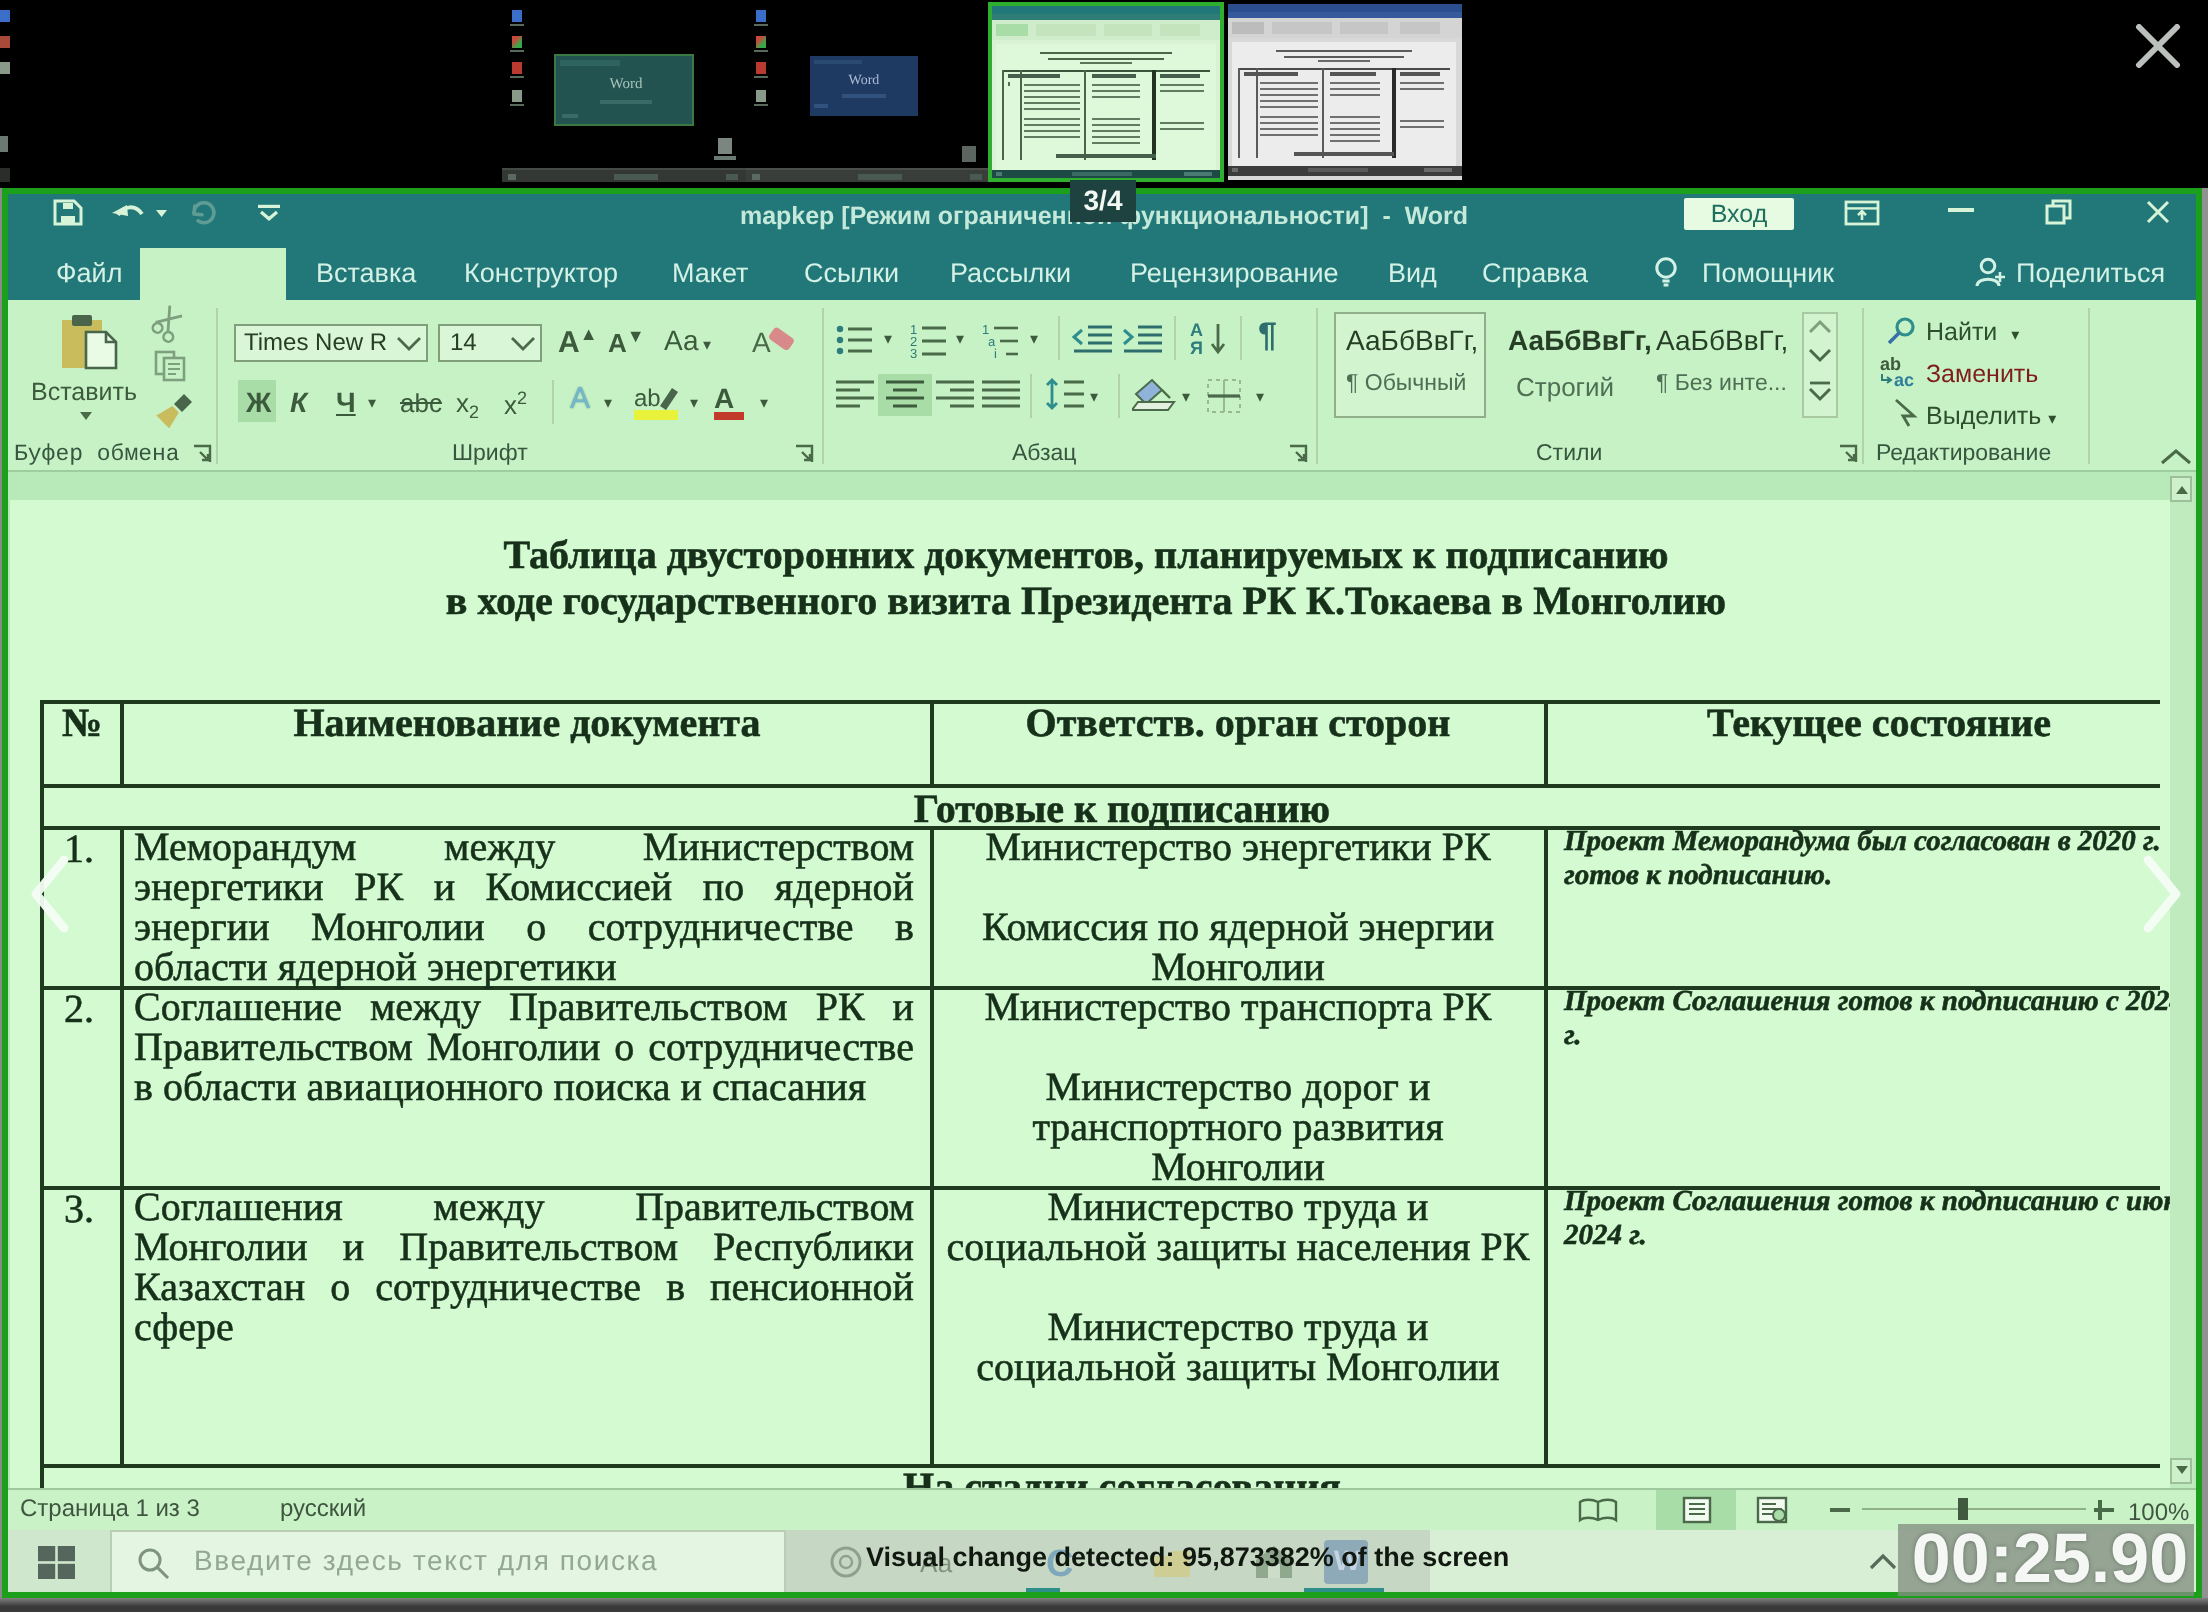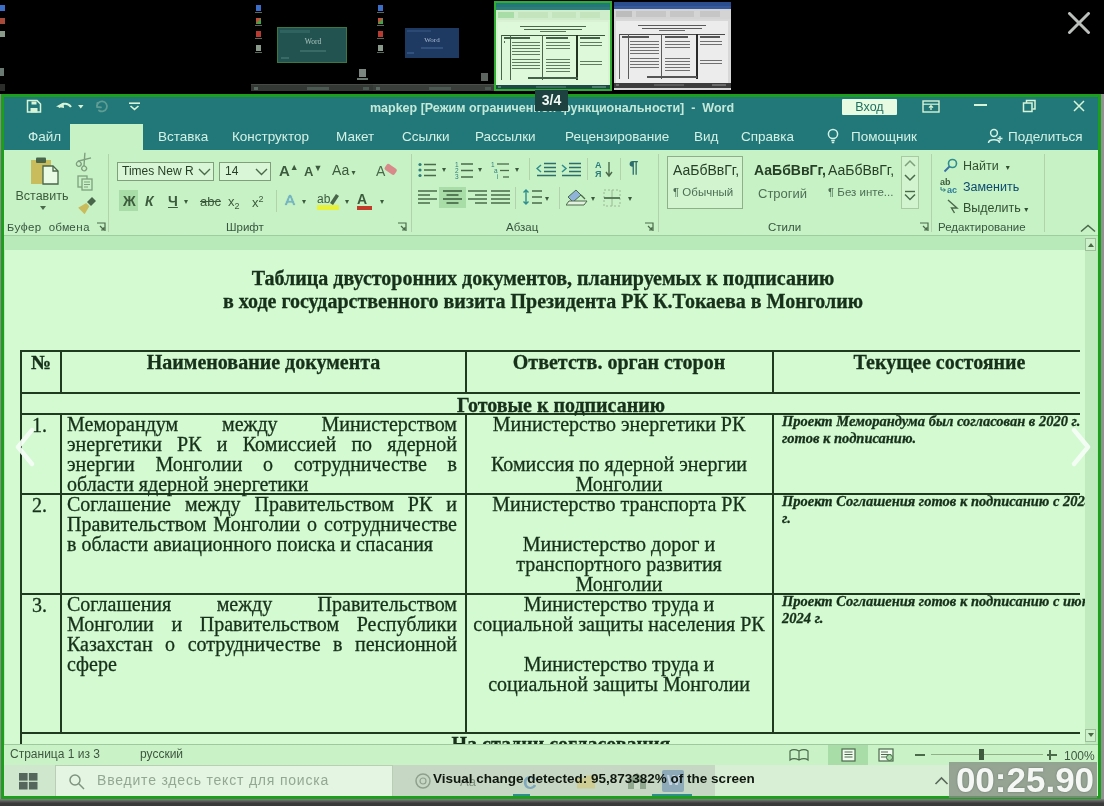--- a/index.html
+++ b/index.html
@@ -396,21 +396,21 @@
     <svg class="abs" style="left:941px;top:8px;" width="16" height="15" viewBox="0 0 16 15">
         <circle cx="9.5" cy="5.5" r="4" fill="none" stroke="#2e8d8d" stroke-width="1.6"></circle>
         <path d="M6.5 8.5 L1.5 13.5" stroke="#3a6ea8" stroke-width="1.8"></path>
       </svg>
     <div class="abs" style="left:961px;top:9px;font-size:12.5px;color:#2f4f2f;">Найти&nbsp;&nbsp;<span style="font-size:8px;">▾</span></div>
     <svg class="abs" style="left:938px;top:28px;" width="22" height="16" viewBox="0 0 22 16">
         <text x="0" y="7" font-size="9" font-weight="bold" fill="#3c5a3c" font-family="Liberation Sans">ab</text>
         <text x="7" y="15" font-size="9" font-weight="bold" fill="#2e7d9d" font-family="Liberation Sans">ac</text>
         <path d="M1 9 v3 h4 M3.5 10.5 l2 1.5 l-2 1.5" fill="none" stroke="#2e7d7d" stroke-width="1"></path>
       </svg>
-    <div class="abs" style="left:961px;top:30px;font-size:12.5px;color:#0c4a6e;">Заменить</div>
+    <div class="abs" style="left:961px;top:30px;font-size:12.5px;color:#7f1d1d;">Заменить</div>
     <svg class="abs" style="left:944px;top:49px;" width="13" height="15" viewBox="0 0 13 15">
         <path d="M2 1 l9 8 h-5.5 l3 5" fill="none" stroke="#4a6a4a" stroke-width="1.4"></path>
       </svg>
     <div class="abs" style="left:961px;top:51px;font-size:12.5px;color:#2f4f2f;">Выделить&nbsp;<span style="font-size:8px;">▾</span></div>
     <div class="abs" style="left:936px;top:71px;font-size:11.5px;color:#37553f;">Редактирование</div>
     <svg class="abs" style="left:1078px;top:74px;" width="16" height="9" viewBox="0 0 16 9">
         <path d="M1 7.5 L8 1.5 l7 6" fill="none" stroke="#4a6a4a" stroke-width="1.5"></path>
       </svg>
   </div>
 

